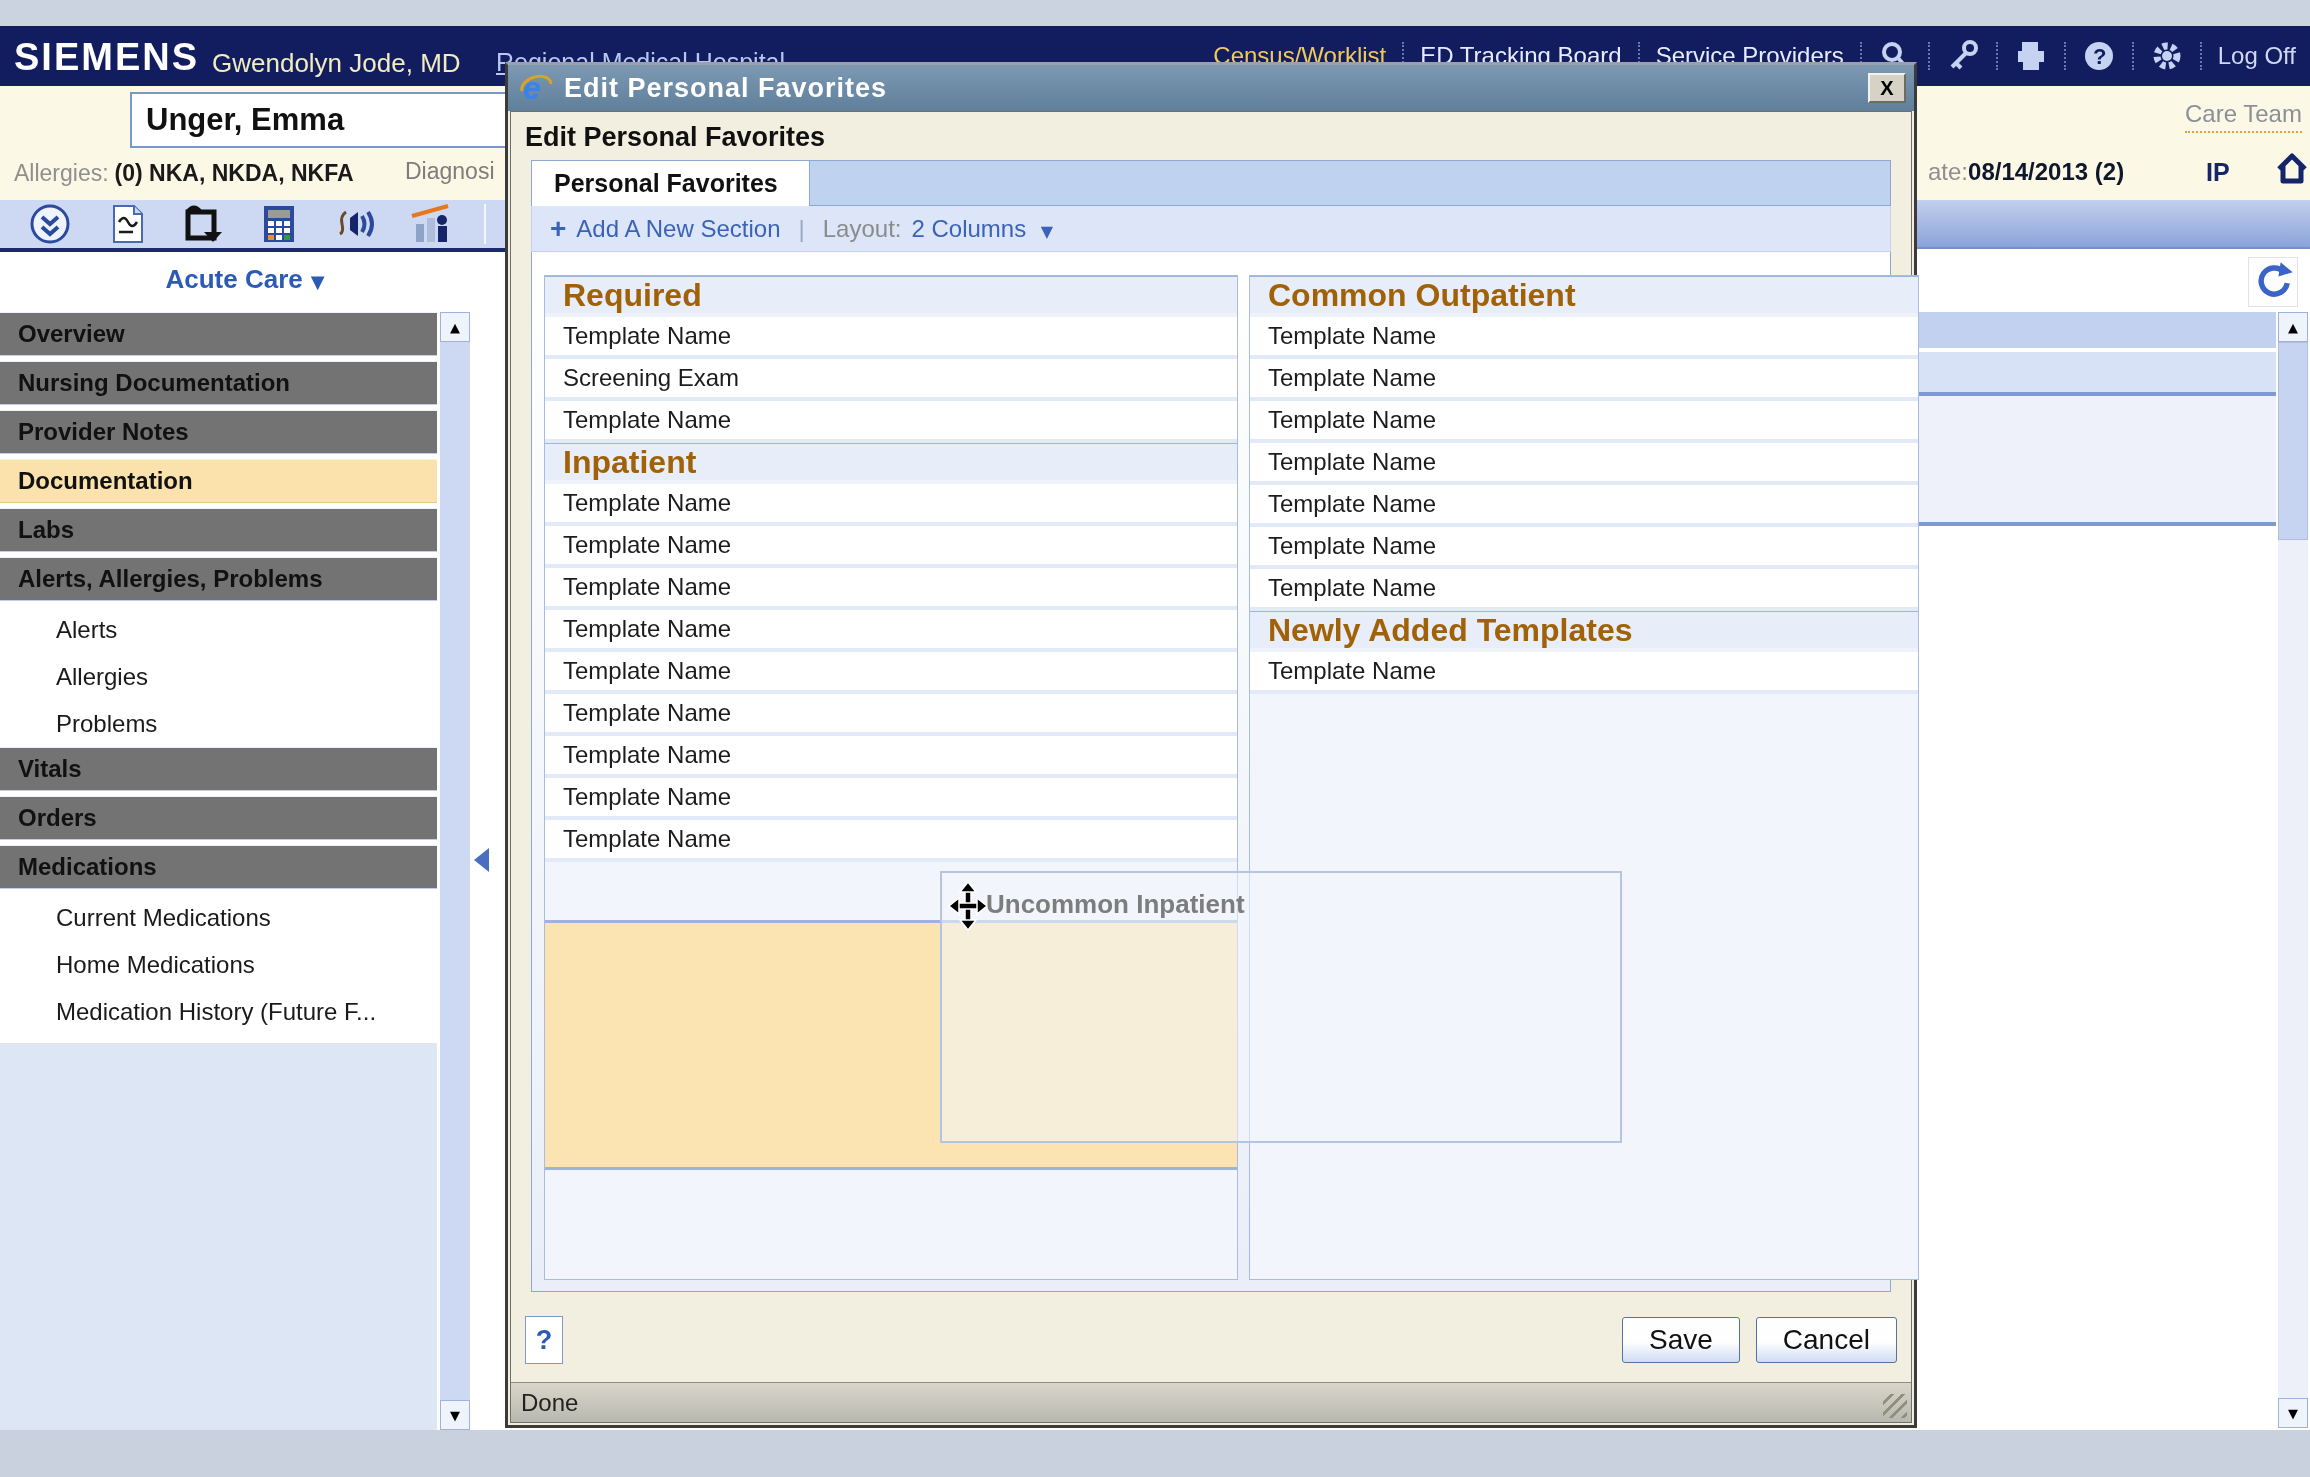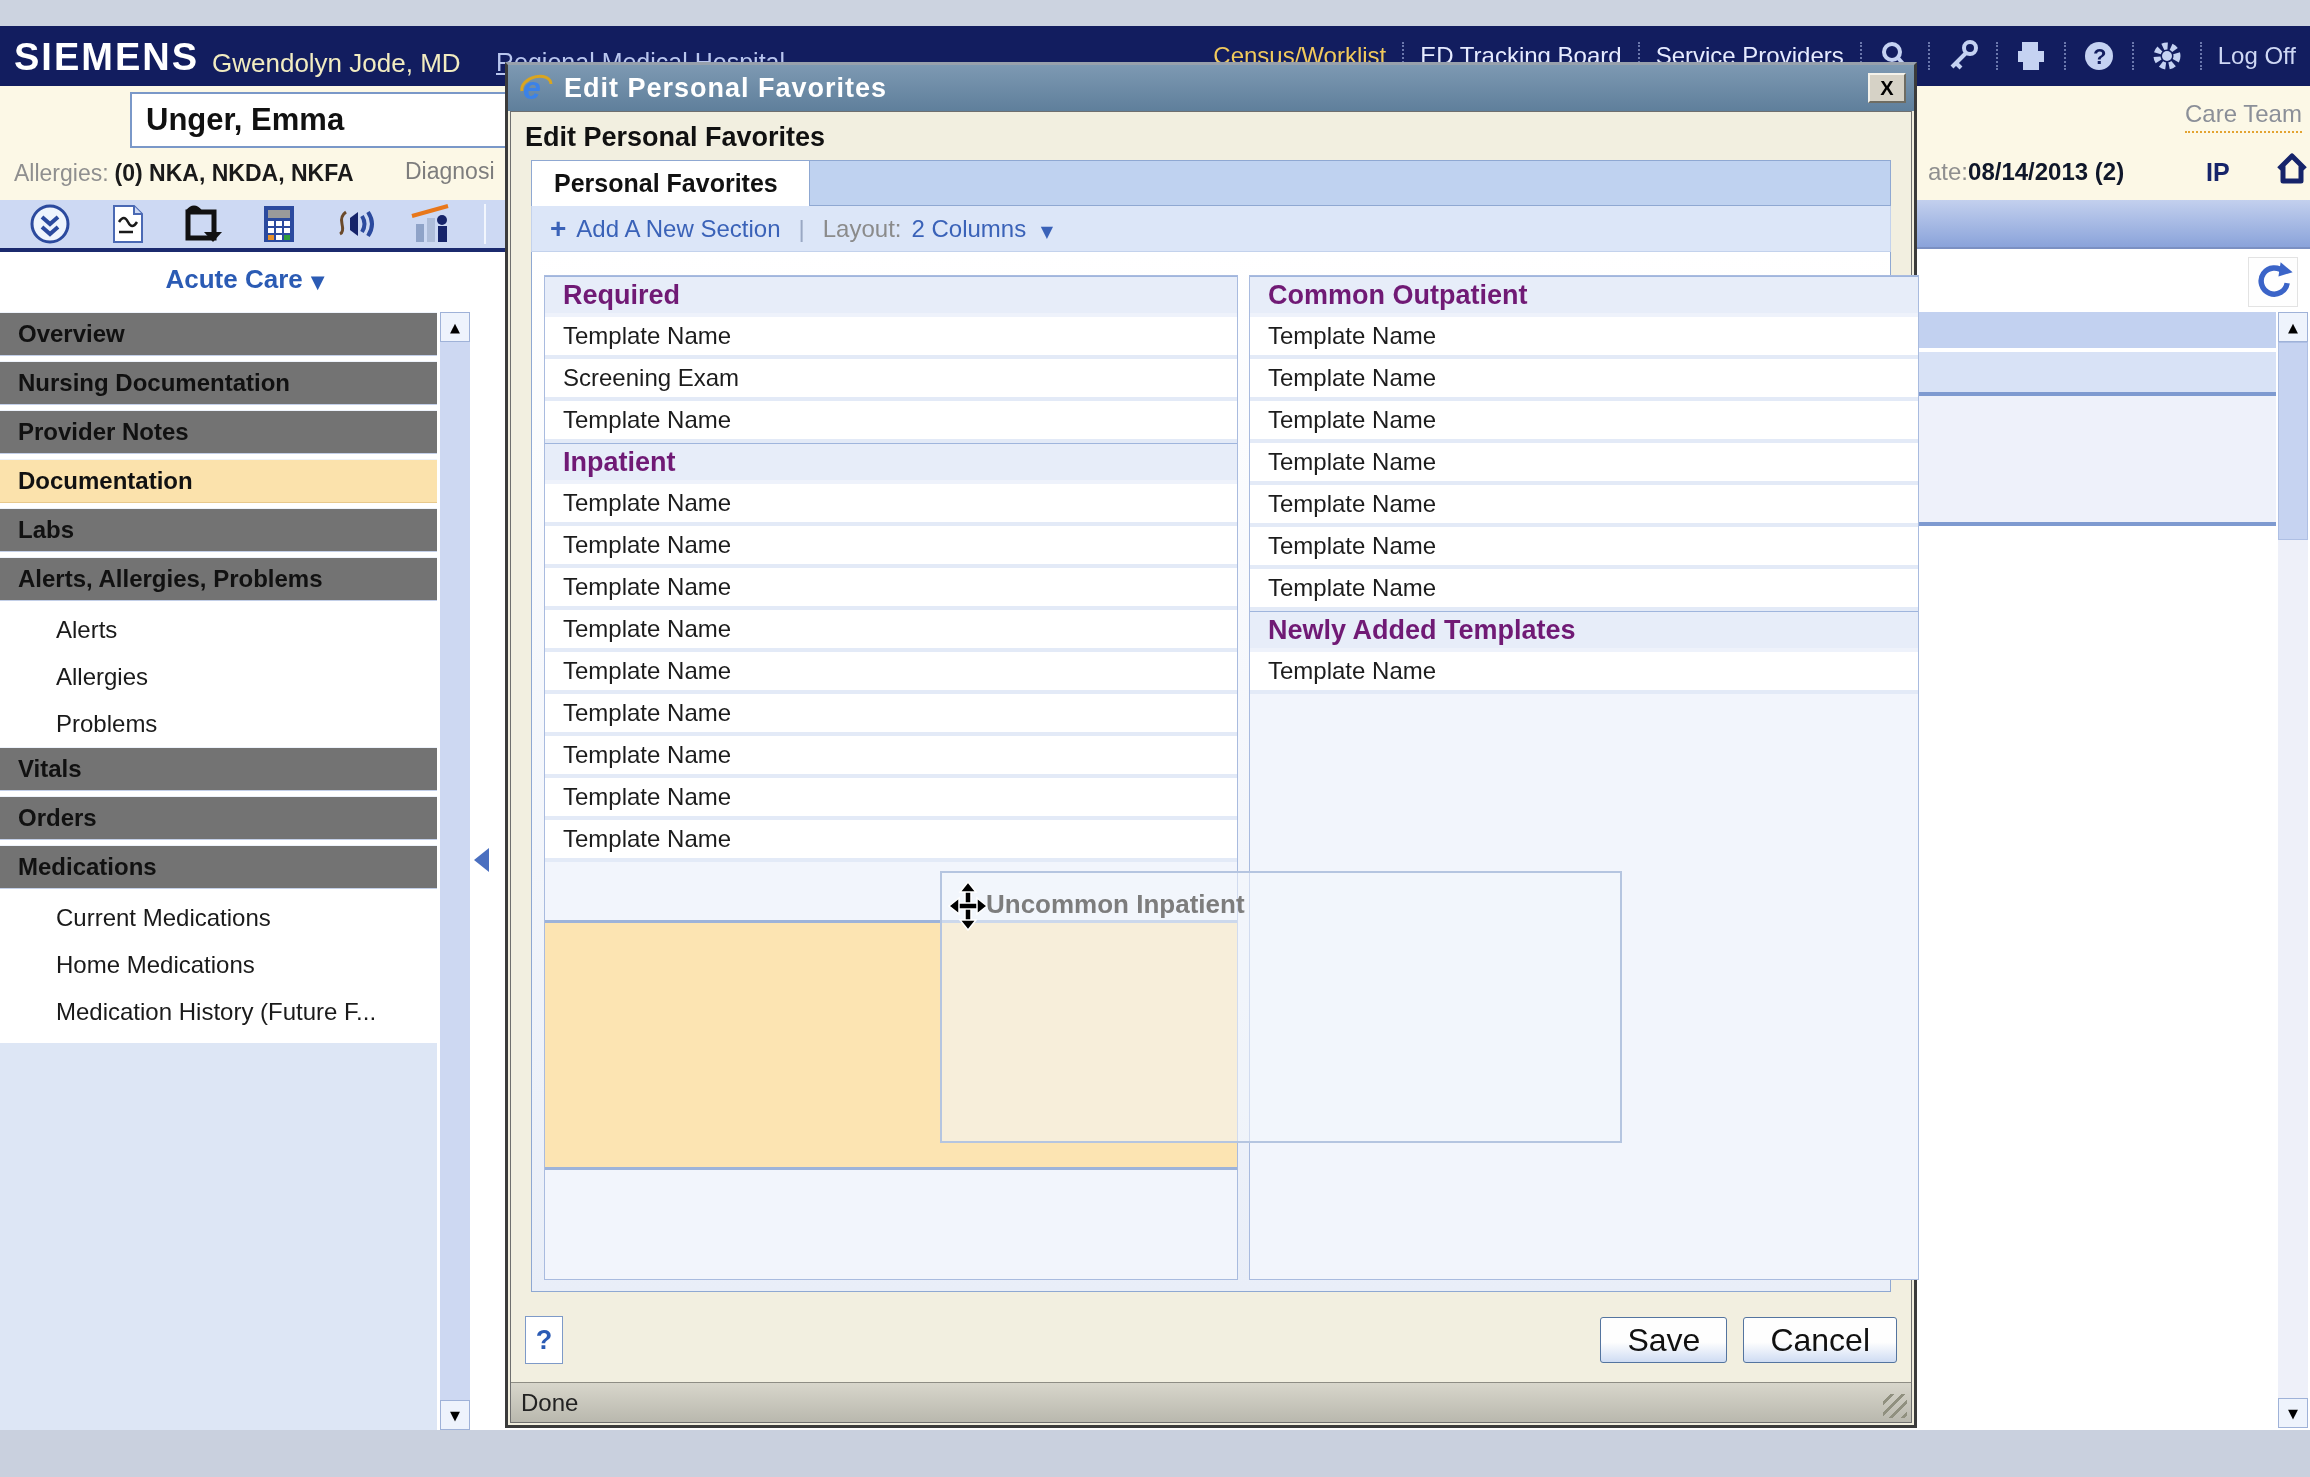--- a/index.html
+++ b/index.html
@@ -102,37 +102,37 @@
   #actions-row .bar { color:#9aa8c4; margin:0 18px; }
   #layout-label { color:#8b8b8b; }
   #layout-value { color:#3a62b8; margin-left:10px; cursor:pointer; }
   #layout-value .glyph { font-size:16px; margin-left:8px; }
   #pf-content { position:relative; height:1040px; border:1px solid #8fa8d2; border-top:none;
                 background:linear-gradient(180deg,#ffffff,#e9eef8); }
   .fav-col { position:absolute; top:23px; height:1005px; border:1px solid #a9bbdf; background:#f2f5fc; }
   #col-left  { left:12px;  width:694px; }
   #col-right { left:717px; width:670px; }
   .sec-hdr { height:41px; background:#e7edf9; border-top:1px solid #9fb5dd; border-bottom:4px solid #eef2fb;
-             font-weight:bold; font-size:27px; color:#701a75; display:flex; align-items:center; padding-left:18px;
+             font-weight:bold; font-size:32px; color:#a16207; display:flex; align-items:center; padding-left:18px;
              cursor:default; }
   .tpl-row { height:42px; background:#fff; border-bottom:4px solid #e3eaf7; font-size:24px; color:#1c1c1c;
              display:flex; align-items:center; padding-left:18px; cursor:move; }
   #drop-zone { position:absolute; left:0; right:0; top:644px; height:250px; background:#fce4b2;
                border-top:3px solid #9db3da; border-bottom:3px solid #9db3da; }
   #drag-ghost { position:absolute; left:432px; top:806px; width:682px; height:272px;
                 border:2px solid #b5c5e0; background:rgba(243,246,251,0.55); z-index:30; }
   #ghost-label { position:absolute; left:44px; top:16px; font-weight:bold; font-size:26px; color:#7d7d7d; }
   #move-cur { position:absolute; left:6px; top:8px; width:40px; height:50px; }
   #btn-row { height:96px; display:flex; align-items:center; padding:0 14px; }
   #help-btn { width:38px; height:48px; border:1px solid #7e9ac8; background:#fff; color:#2b5bb4;
               font-weight:bold; font-size:27px; display:flex; align-items:center; justify-content:center;
               cursor:pointer; }
   #btn-row .spring { flex:1; }
   .dlg-btn { height:46px; border:1px solid #54749f; border-radius:3px;
-             background:linear-gradient(#fefefe 55%, #cfdcf3); font-size:32px; color:#111;
+             background:linear-gradient(#fefefe 55%, #cfdcf3); font-size:28px; color:#111;
              padding:0 26px; margin-left:16px; font-family:"Liberation Sans",sans-serif; cursor:pointer; }
   #status-bar { position:absolute; left:0; right:0; bottom:0; height:40px;
                 background:linear-gradient(#d8d6cb,#b9b8ae); border-top:1px solid #8e8d84;
                 display:flex; align-items:center; padding-left:10px; font-size:24px; color:#222; }
   #grip { position:absolute; right:4px; bottom:4px; width:24px; height:24px;
           background:repeating-linear-gradient(135deg, transparent 0 5px, #90907f 5px 8px); }
 </style>
 </head>
 <body>
 

